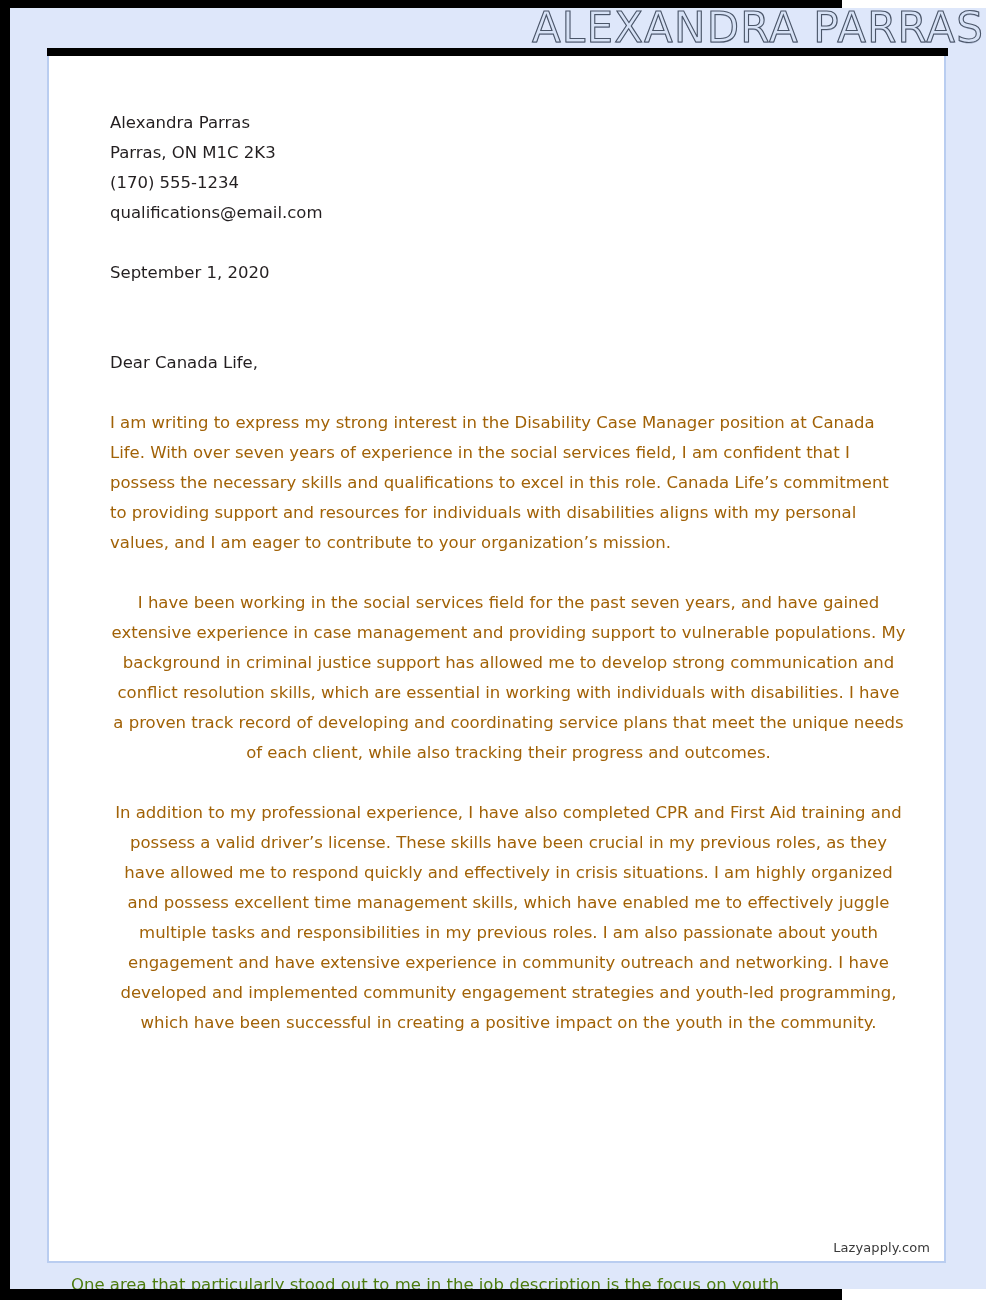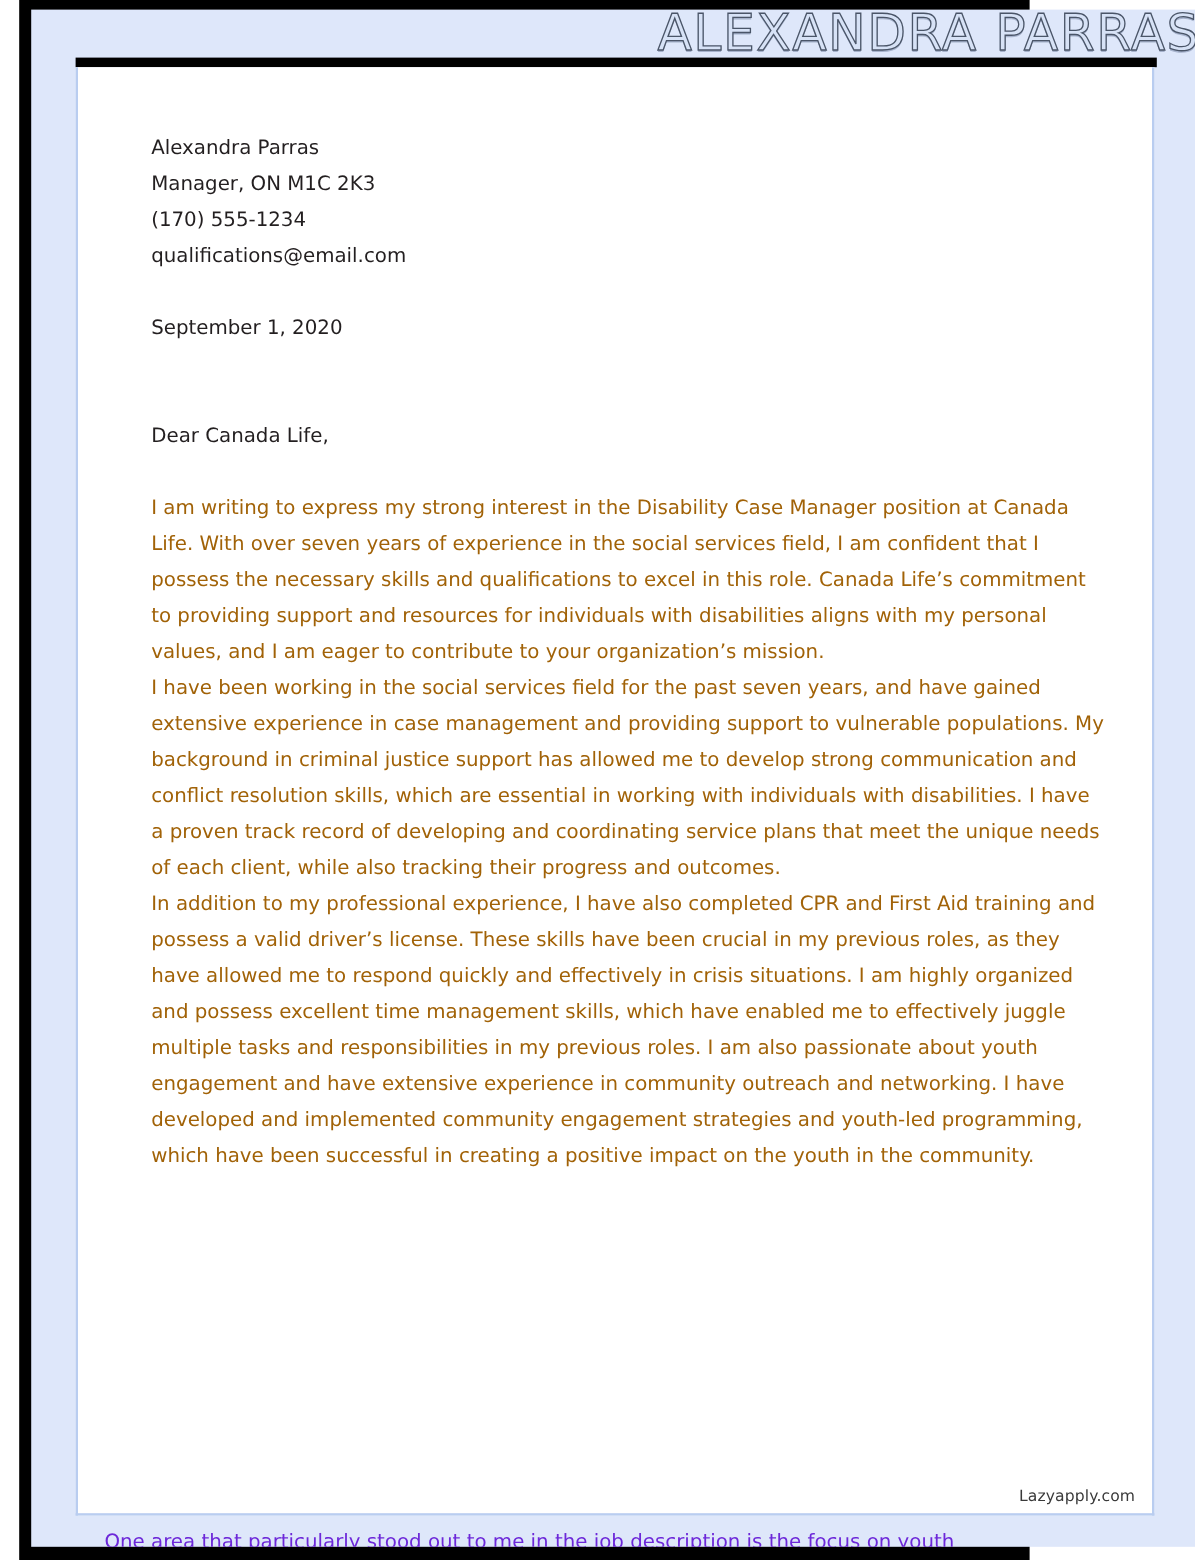--- a/index.html
+++ b/index.html
@@ -11,21 +11,21 @@
   body {
     width: 996px;
     height: 1300px;
     overflow: hidden;
     font-family: "DejaVu Sans", sans-serif;
   }
 
   
   .frame {
     position: absolute;
-    left: 16px; top: 0;
+    left: 0; top: 0;
     width: 842px;
     height: 1300px;
     background: #000000;
     box-sizing: border-box;
   }
 
   
   .canvas {
     position: absolute;
     left: 10px;
@@ -107,20 +107,22 @@
     font-family: "DejaVu Sans", sans-serif;
     font-size: 16.5px;
     line-height: 30px;
     color: #a16207;
     margin: 0;
     text-align: left;
     width: 797px;
   }
 
   .para + .para {
+    margin-top: 30px;
+    text-align: center;
   }
 
   
   .watermark {
     position: absolute;
     right: 14px;
     bottom: 6px;
     font-family: "DejaVu Sans", sans-serif;
     font-size: 13px;
     color: #3a3a3a;
@@ -129,42 +131,42 @@
 
   
   .overflow-text {
     position: absolute;
     left: 61px;
     top: 1262px;
     width: 880px;
     font-family: "DejaVu Sans", sans-serif;
     font-size: 16.5px;
     line-height: 30px;
-    color: #6d28d9;
+    color: #4d7c0f;
     white-space: nowrap;
   }
 </style>
 </head>
 <body>
 
 <div class="frame">
   <div class="canvas">
 
     <div class="letterhead">
       <div class="letterhead-name">ALEXANDRA PARRAS</div>
     </div>
 
     <div class="header-rule"></div>
 
     <div class="page">
       <div class="page-inner">
 
         <div class="sender-block">
           <div class="line">Alexandra Parras</div>
-          <div class="line">Manager, ON M1C 2K3</div>
+          <div class="line">Parras, ON M1C 2K3</div>
           <div class="line">(170) 555-1234</div>
           <div class="line">qualifications@email.com</div>
         </div>
 
         <div class="block-gap"></div>
 
         <div class="line">September 1, 2020</div>
 
         <div class="block-gap"></div>
 

